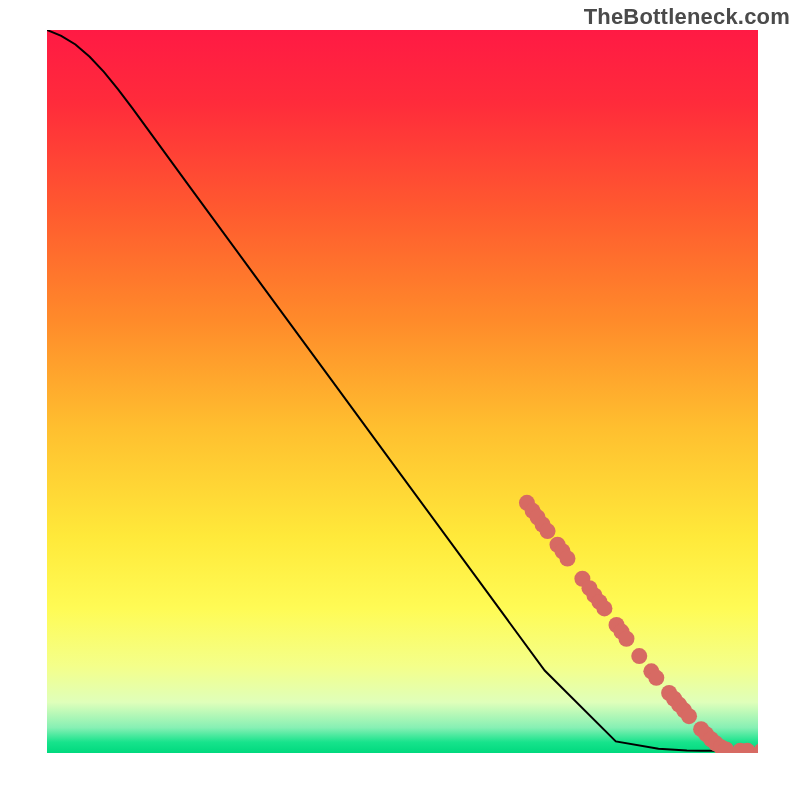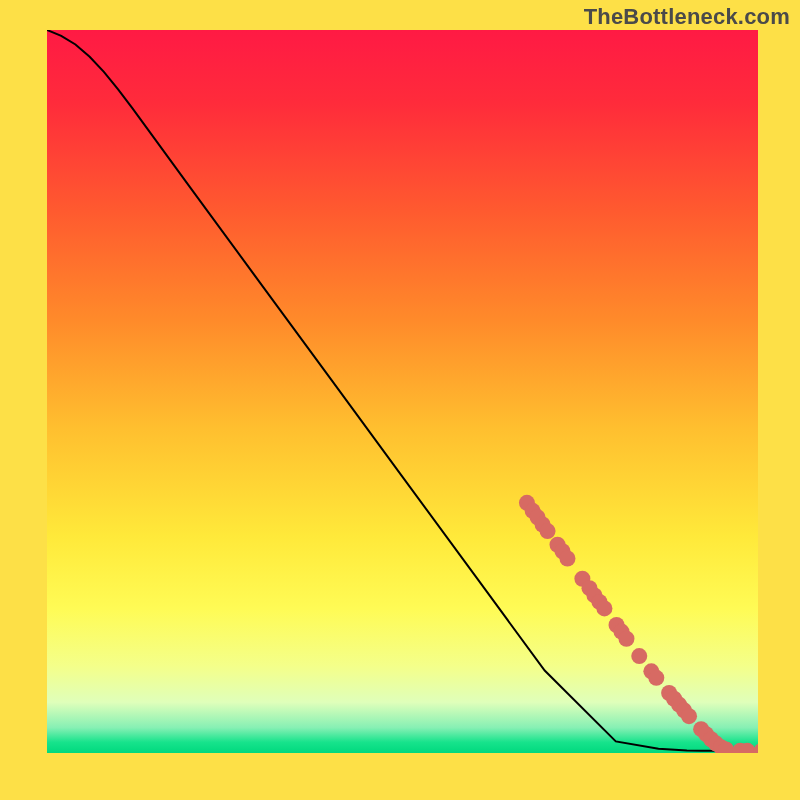--- a/index.html
+++ b/index.html
@@ -1,21 +1,21 @@
 <!DOCTYPE html>
 <html><head>
 <meta charset="utf-8">
 <style>
   * { margin: 0; padding: 0; box-sizing: border-box; }
   html, body { width: 800px; height: 800px; overflow: hidden; background: #000; }
   .stage {
     position: relative;
     width: 800px;
     height: 800px;
-    background: #fde047;
+    background: #ffffff;
   }
   .watermark {
     position: absolute;
     top: 4px;
     right: 10px;
     font-family: Arial, Helvetica, sans-serif;
     font-size: 22px;
     font-weight: 600;
     color: #4a4a4a;
     letter-spacing: 0.2px;

